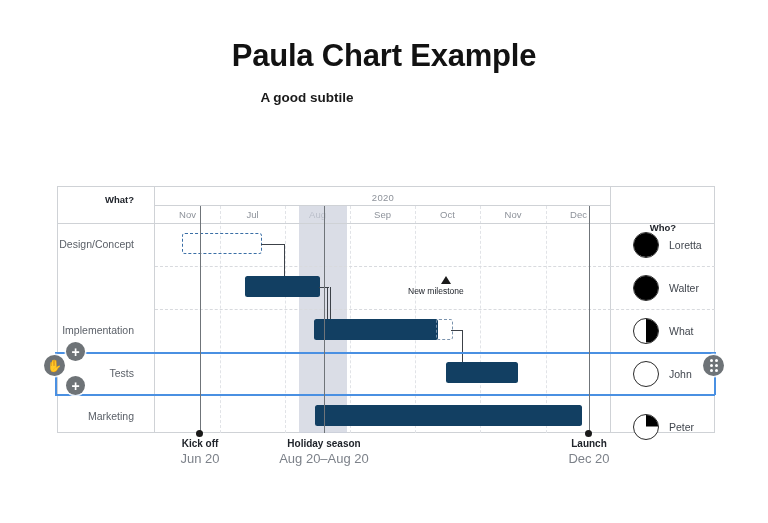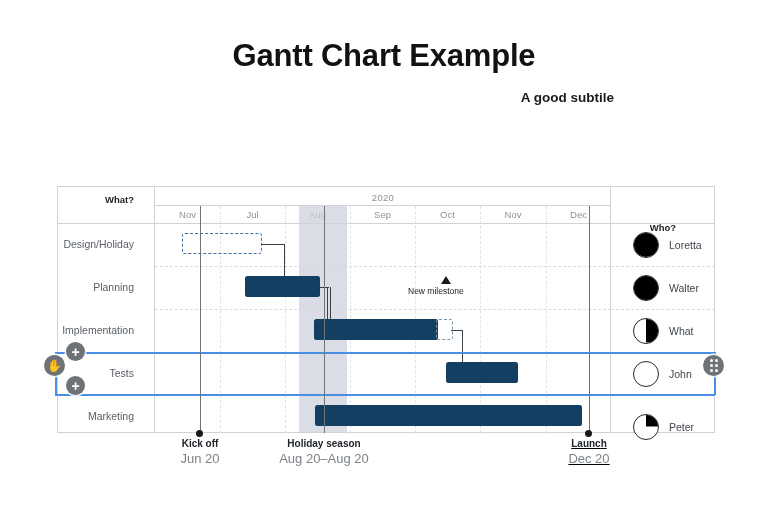--- a/index.html
+++ b/index.html
@@ -14,21 +14,21 @@
 
   
   #title {
     position:absolute; left:0; top:38px; width:768px;
     text-align:center;
     font-size:31px; font-weight:bold; color:#121212;
     letter-spacing:-0.2px;
   }
   #subtitle {
     position:absolute; left:0; top:90px; width:614px;
-    text-align:right;
+    text-align:center;
     font-size:13.5px; font-weight:bold; color:#1a1a1a;
   }
 
   
   #chart {
     position:absolute; left:57px; top:186px;
     width:658px; height:247px;
   }
   .frame-border { position:absolute; background:#cfd2d6; }
 
@@ -160,38 +160,37 @@
     box-shadow:0 0 0 1.5px rgba(255,255,255,0.85);
   }
   .dots-grid {
     display:grid; grid-template-columns:repeat(2,3px); gap:2px 2px;
   }
   .dots-grid i { display:block; width:3px; height:3px; background:#fff; border-radius:50%; }
 </style>
 </head>
 <body>
 
-<div id="title">Gantt Chart Example</div>
+<div id="title">Paula Chart Example</div>
 <div id="subtitle">A good subtile</div>
 
 <div id="chart">
 
   <div class="frame-border" style="left:0;top:0;width:658px;height:1px;"></div>
   <div class="frame-border" style="left:0;top:246px;width:658px;height:1px;"></div>
   <div class="frame-border" style="left:0;top:0;width:1px;height:247px;"></div>
   <div class="frame-border" style="left:657px;top:0;width:1px;height:247px;"></div>
   <div class="frame-border" style="left:97px;top:0;width:1px;height:247px;"></div>
   <div class="frame-border" style="left:553px;top:0;width:1px;height:247px;"></div>
   <div class="frame-border" style="left:0;top:37px;width:658px;height:1px;"></div>
   <div class="frame-border" style="left:98px;top:19px;width:456px;height:1px;"></div>
 
   <div id="what-col">
     <div class="hdr-label" id="what-hdr">What?</div>
-    <div class="row-label" style="top:37px;">Design/Holiday</div>
-    <div class="row-label" style="top:80px;">Planning</div>
+    <div class="row-label" style="top:37px;">Design/Concept</div>
     <div class="row-label" style="top:123px;">Implementation</div>
     <div class="row-label" style="top:166px;">Tests</div>
     <div class="row-label" style="top:209px;">Marketing</div>
   </div>
 
   <div id="grid-col">
 
     <div id="year-hdr">2020</div>
 
     <div class="month-cell" style="left:0px;   width:65px;">Nov</div>
@@ -294,21 +293,21 @@
 <div class="event-dot" style="left:585px; top:430px;"></div>
 
 <div class="event-label" style="left:140px; top:438px; width:120px;">
   <div class="event-title">Kick off</div>
   <div class="event-date">Jun 20</div>
 </div>
 <div class="event-label" style="left:264px; top:438px; width:120px;">
   <div class="event-title">Holiday season</div>
   <div class="event-date">Aug 20–Aug 20</div>
 </div>
-<div class="event-label" style="left:529px; top:438px; width:120px;text-decoration:underline;">
+<div class="event-label" style="left:529px; top:438px; width:120px;">
   <div class="event-title">Launch</div>
   <div class="event-date">Dec 20</div>
 </div>
 
 <div class="round-btn" style="left:66px;  top:342px;">+</div>
 <div class="round-btn" style="left:66px;  top:376px;">+</div>
 <div class="hand-btn" style="left:44px;  top:355px;">✋</div>
 <div class="dots-btn" style="left:703px; top:355px;">
   <span class="dots-grid">
       <i></i>

